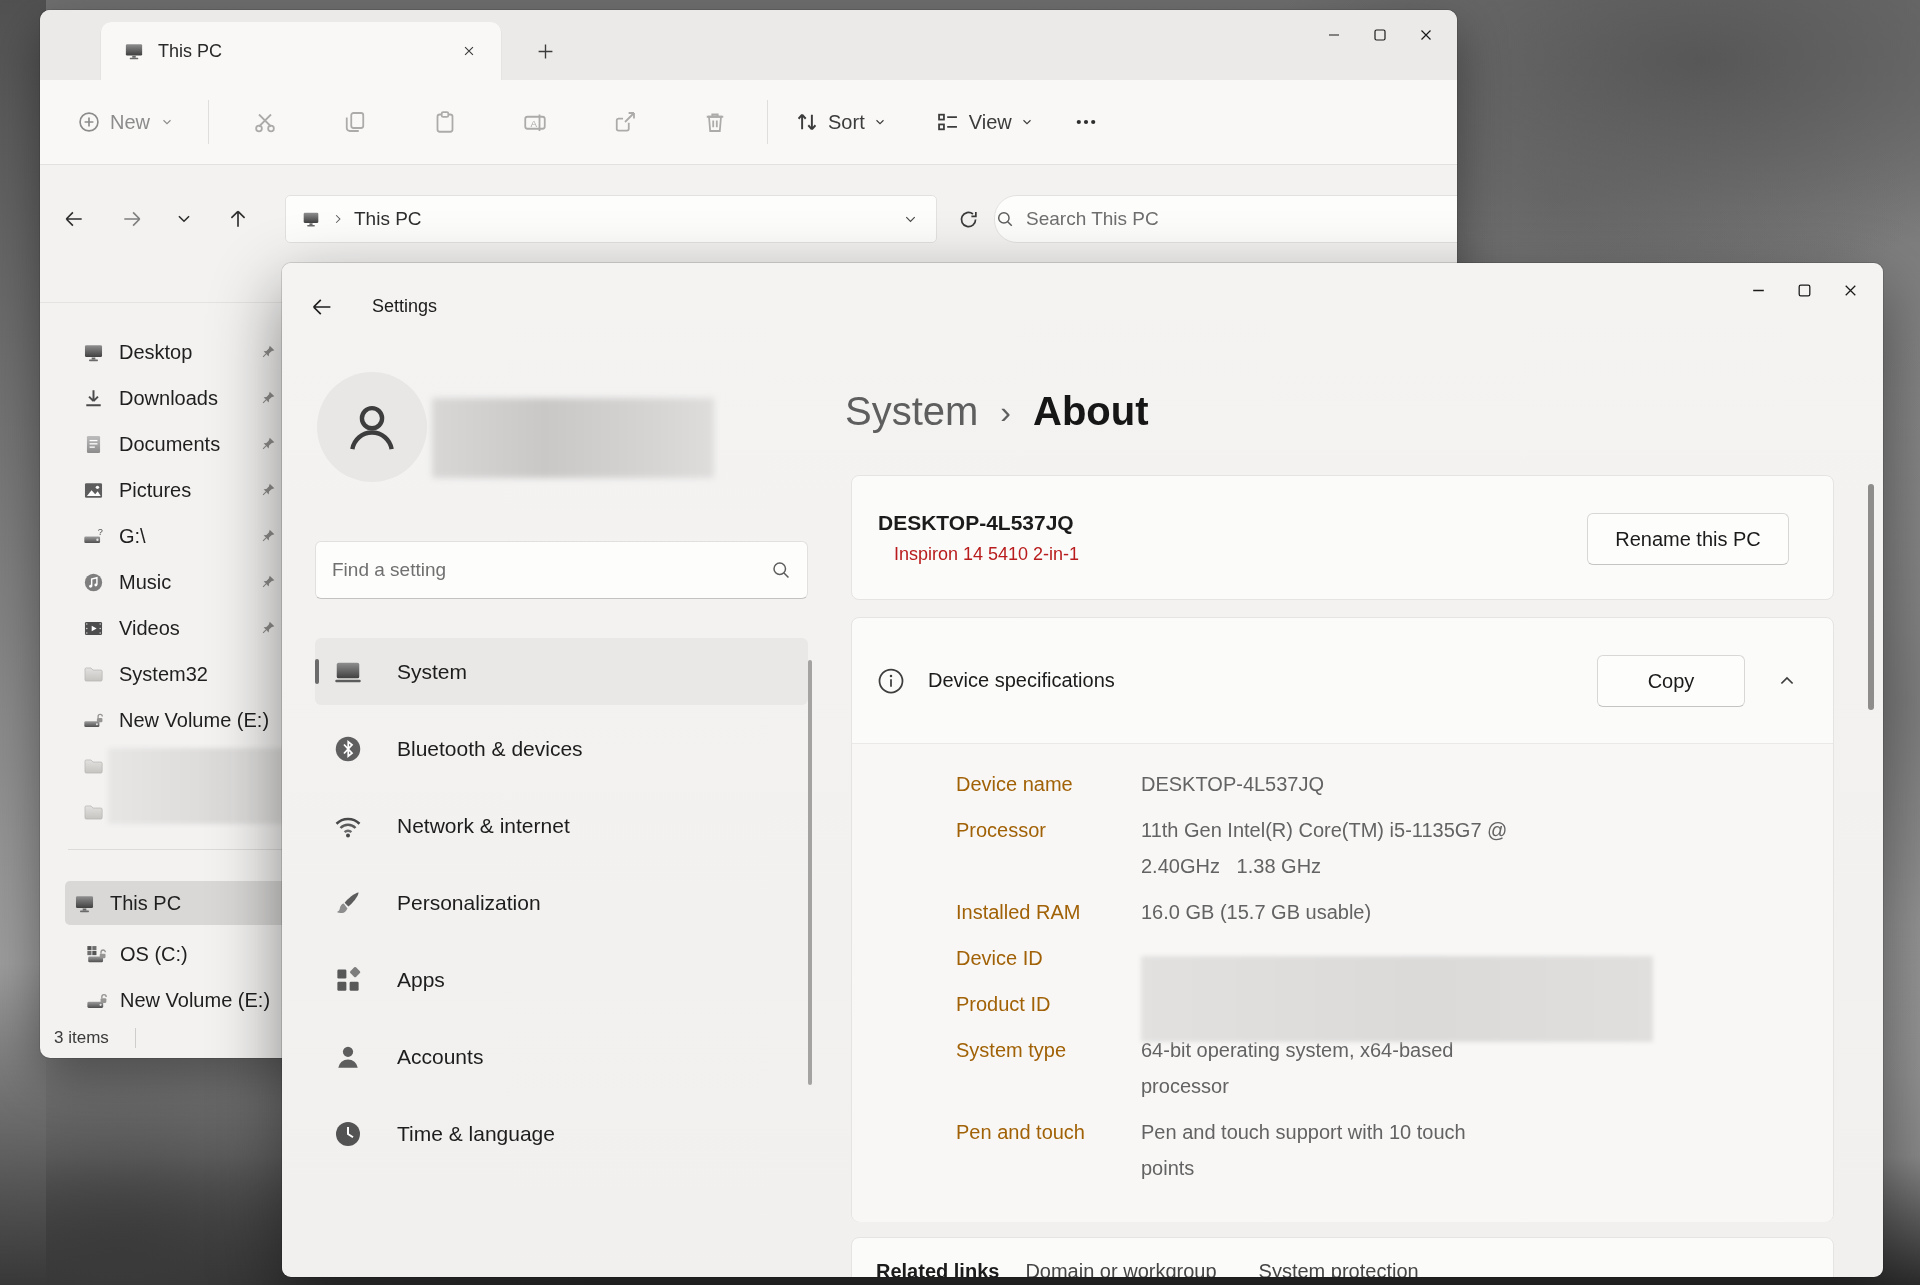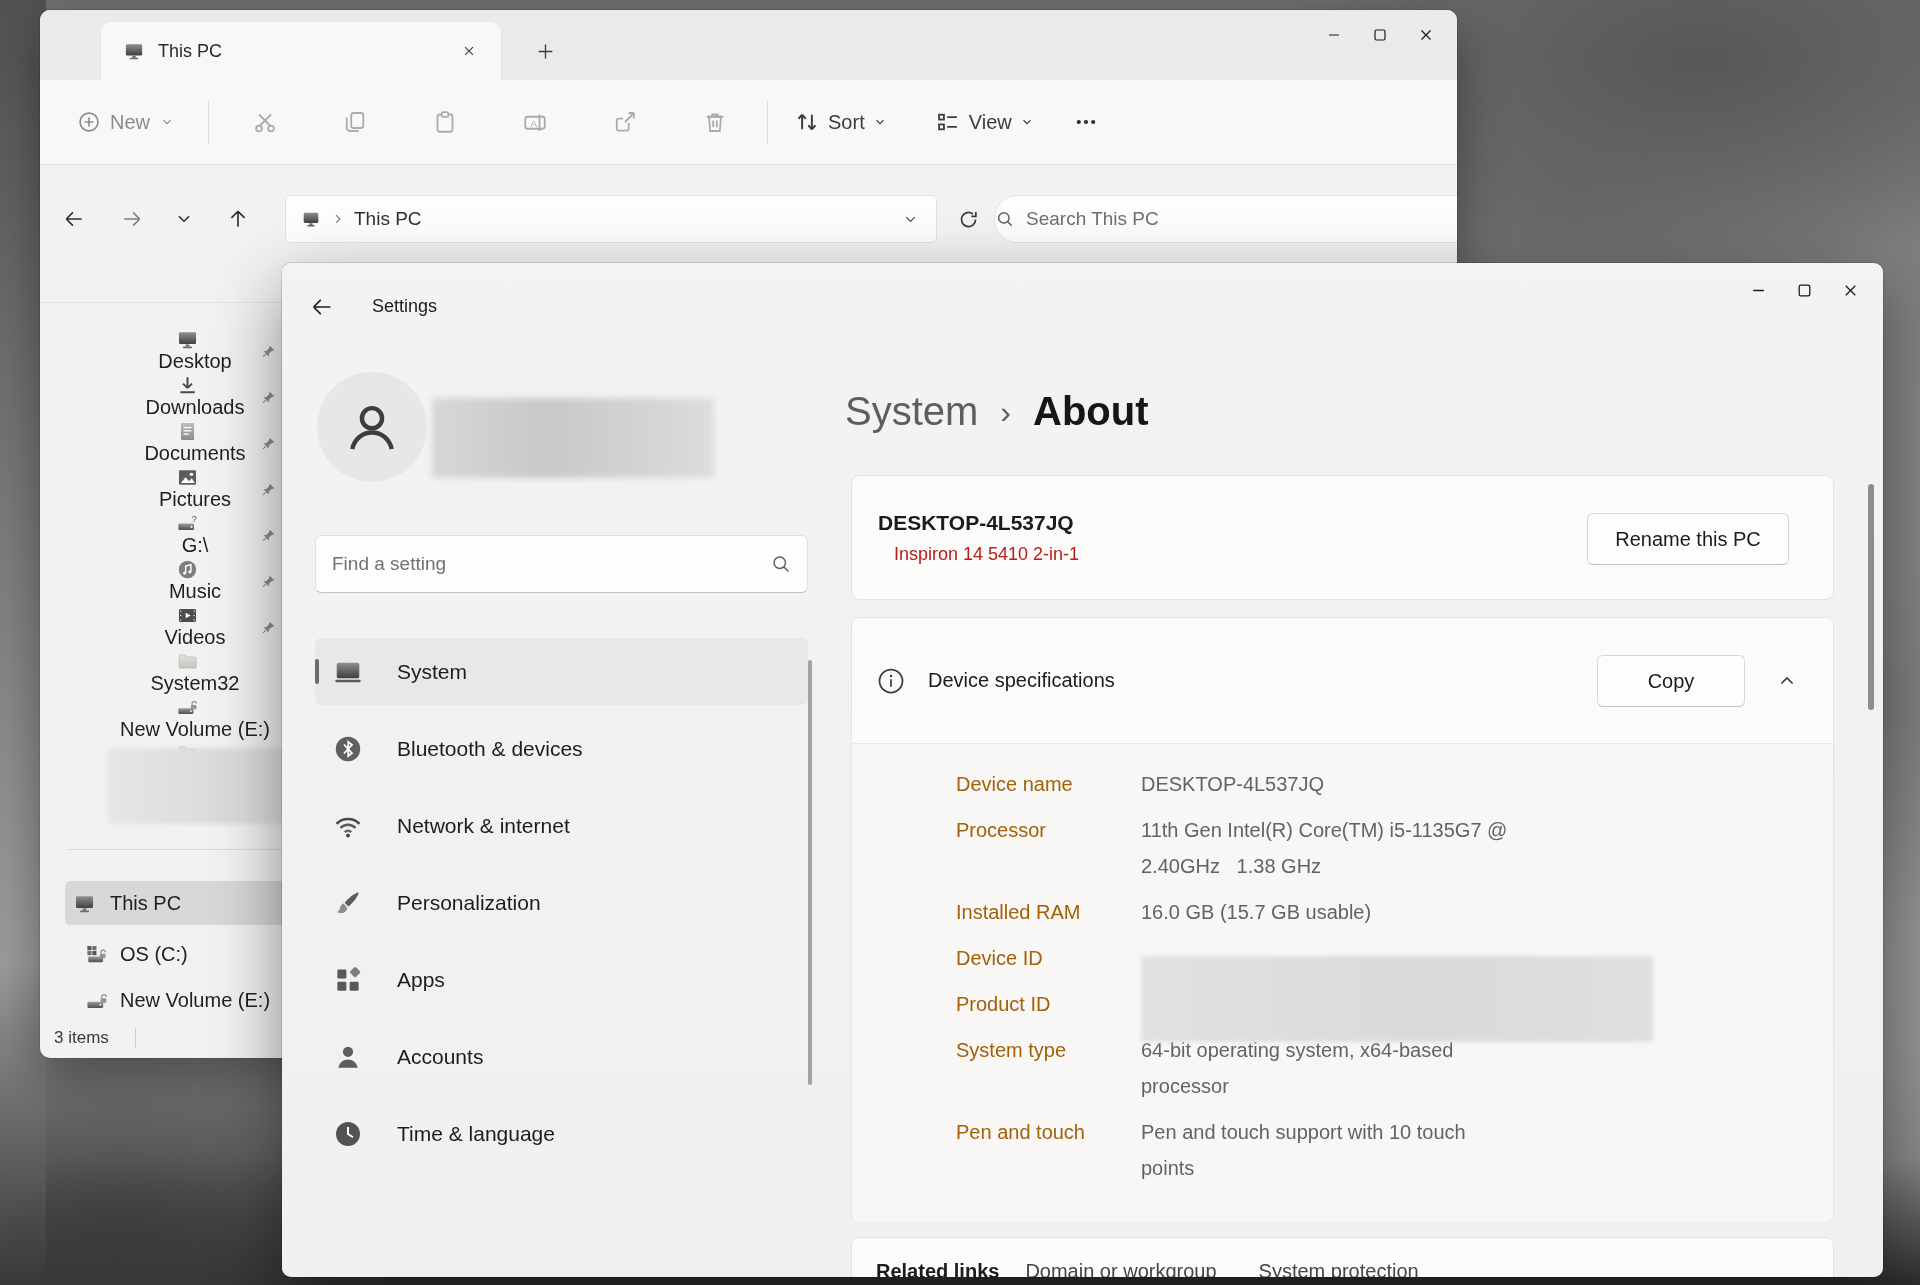--- a/index.html
+++ b/index.html
@@ -51,21 +51,21 @@
     display:flex; align-items:center; }
   .fe-crumbbox { position:absolute; left:245px; top:29px; width:652px; }
   .fe-crumb-label { font-size:19px; color:#2f2f2f; margin-left:10px; }
   .fe-refresh { position:absolute; left:905px; top:29px; width:46px; height:48px; display:flex; align-items:center; justify-content:center; }
   .fe-searchbox { position:absolute; left:954px; top:29px; width:496px; padding-left:1px;border-radius:23px; }
   .fe-searchbox input { border:none; outline:none; background:transparent; font:inherit; font-size:19px; width:380px; margin-left:12px; color:#333; }
   .fe-searchbox input::placeholder { color:#6f6f6f; }
   
   .fe-side { position:absolute; left:0; top:292px; width:252px; height:716px;
     border-top:1px solid #e5e3e2; }
-  .fes-item { height:46px; display:flex; align-items:center; padding-left:43px; position:relative;flex-direction:column; }
+  .fes-item { height:46px; display:flex; align-items:center; padding-left:43px; position:relative; }
   .fes-label { font-size:20px; color:#1f1f1f; margin-left:15px; white-space:nowrap; }
   .fes-pin { position:absolute; right:16px; top:15px; }
   .fes-div { height:1px; background:#dddbda; margin:14px 10px 12px 28px; }
   .fes-sel { position:absolute; left:25px; top:578px; width:230px; height:44px; background:#d9d8d7;
     border-radius:5px; display:flex; align-items:center; padding-left:9px; }
   .fes-child { position:absolute; left:46px; display:flex; align-items:center; }
   .fes-child .fes-label { margin-left:12px; }
   .fe-blurnames { position:absolute; left:68px; top:445px; width:176px; height:76px;
     background:linear-gradient(90deg,#e7e6e5,#dcdbda 60%,#e2e1e0); filter:blur(2px); }
   .fe-status { position:absolute; left:0; bottom:0; width:252px; height:40px; display:flex; align-items:center; }
@@ -79,21 +79,21 @@
   .sw-titlebar { position:absolute; left:0; top:0; width:100%; height:78px; }
   .sw-back { position:absolute; left:20px; top:24px; width:40px; height:40px; border-radius:5px;
     display:flex; align-items:center; justify-content:center; }
   .sw-title { position:absolute; left:90px; top:33px; font-size:18px; color:#1b1b1b; }
   .sw-controls { position:absolute; right:10px; top:8px; display:flex; }
   
   .sw-avatar { position:absolute; left:35px; top:109px; width:110px; height:110px; border-radius:50%;
     background:#e8e7e6; display:flex; align-items:center; justify-content:center; }
   .sw-nameblur { position:absolute; left:150px; top:135px; width:282px; height:80px;
     background:linear-gradient(90deg,#d8d7d6,#c9c8c7 40%,#d6d5d4 80%,#dedddc); filter:blur(3px); border-radius:2px; }
-  .sw-search { position:absolute; left:33px; top:272px; width:493px; height:58px; background:#fdfdfc;
+  .sw-search { position:absolute; left:33px; top:278px; width:493px; height:58px; background:#fdfdfc;
     border:1px solid #e2e0df; border-bottom:1px solid #c4c2c1; border-radius:6px;
     display:flex; align-items:center; padding:0 16px; }
   .sw-search input { border:none; outline:none; background:transparent; font:inherit; font-size:19px; flex:1; color:#333; }
   .sw-search input::placeholder { color:#707070; }
   .sw-nav { position:absolute; left:33px; top:375px; width:493px; }
   .sw-nav-item { height:67px; margin-bottom:10px; border-radius:6px; display:flex; align-items:center;
     padding-left:18px; position:relative; }
   .sw-nav-item.selected { background:#e9e8e7; }
   .sw-nav-item.selected::before { content:""; position:absolute; left:0px; top:21px; width:4px; height:25px;
     border-radius:2px; background:#6b6b6b; }

